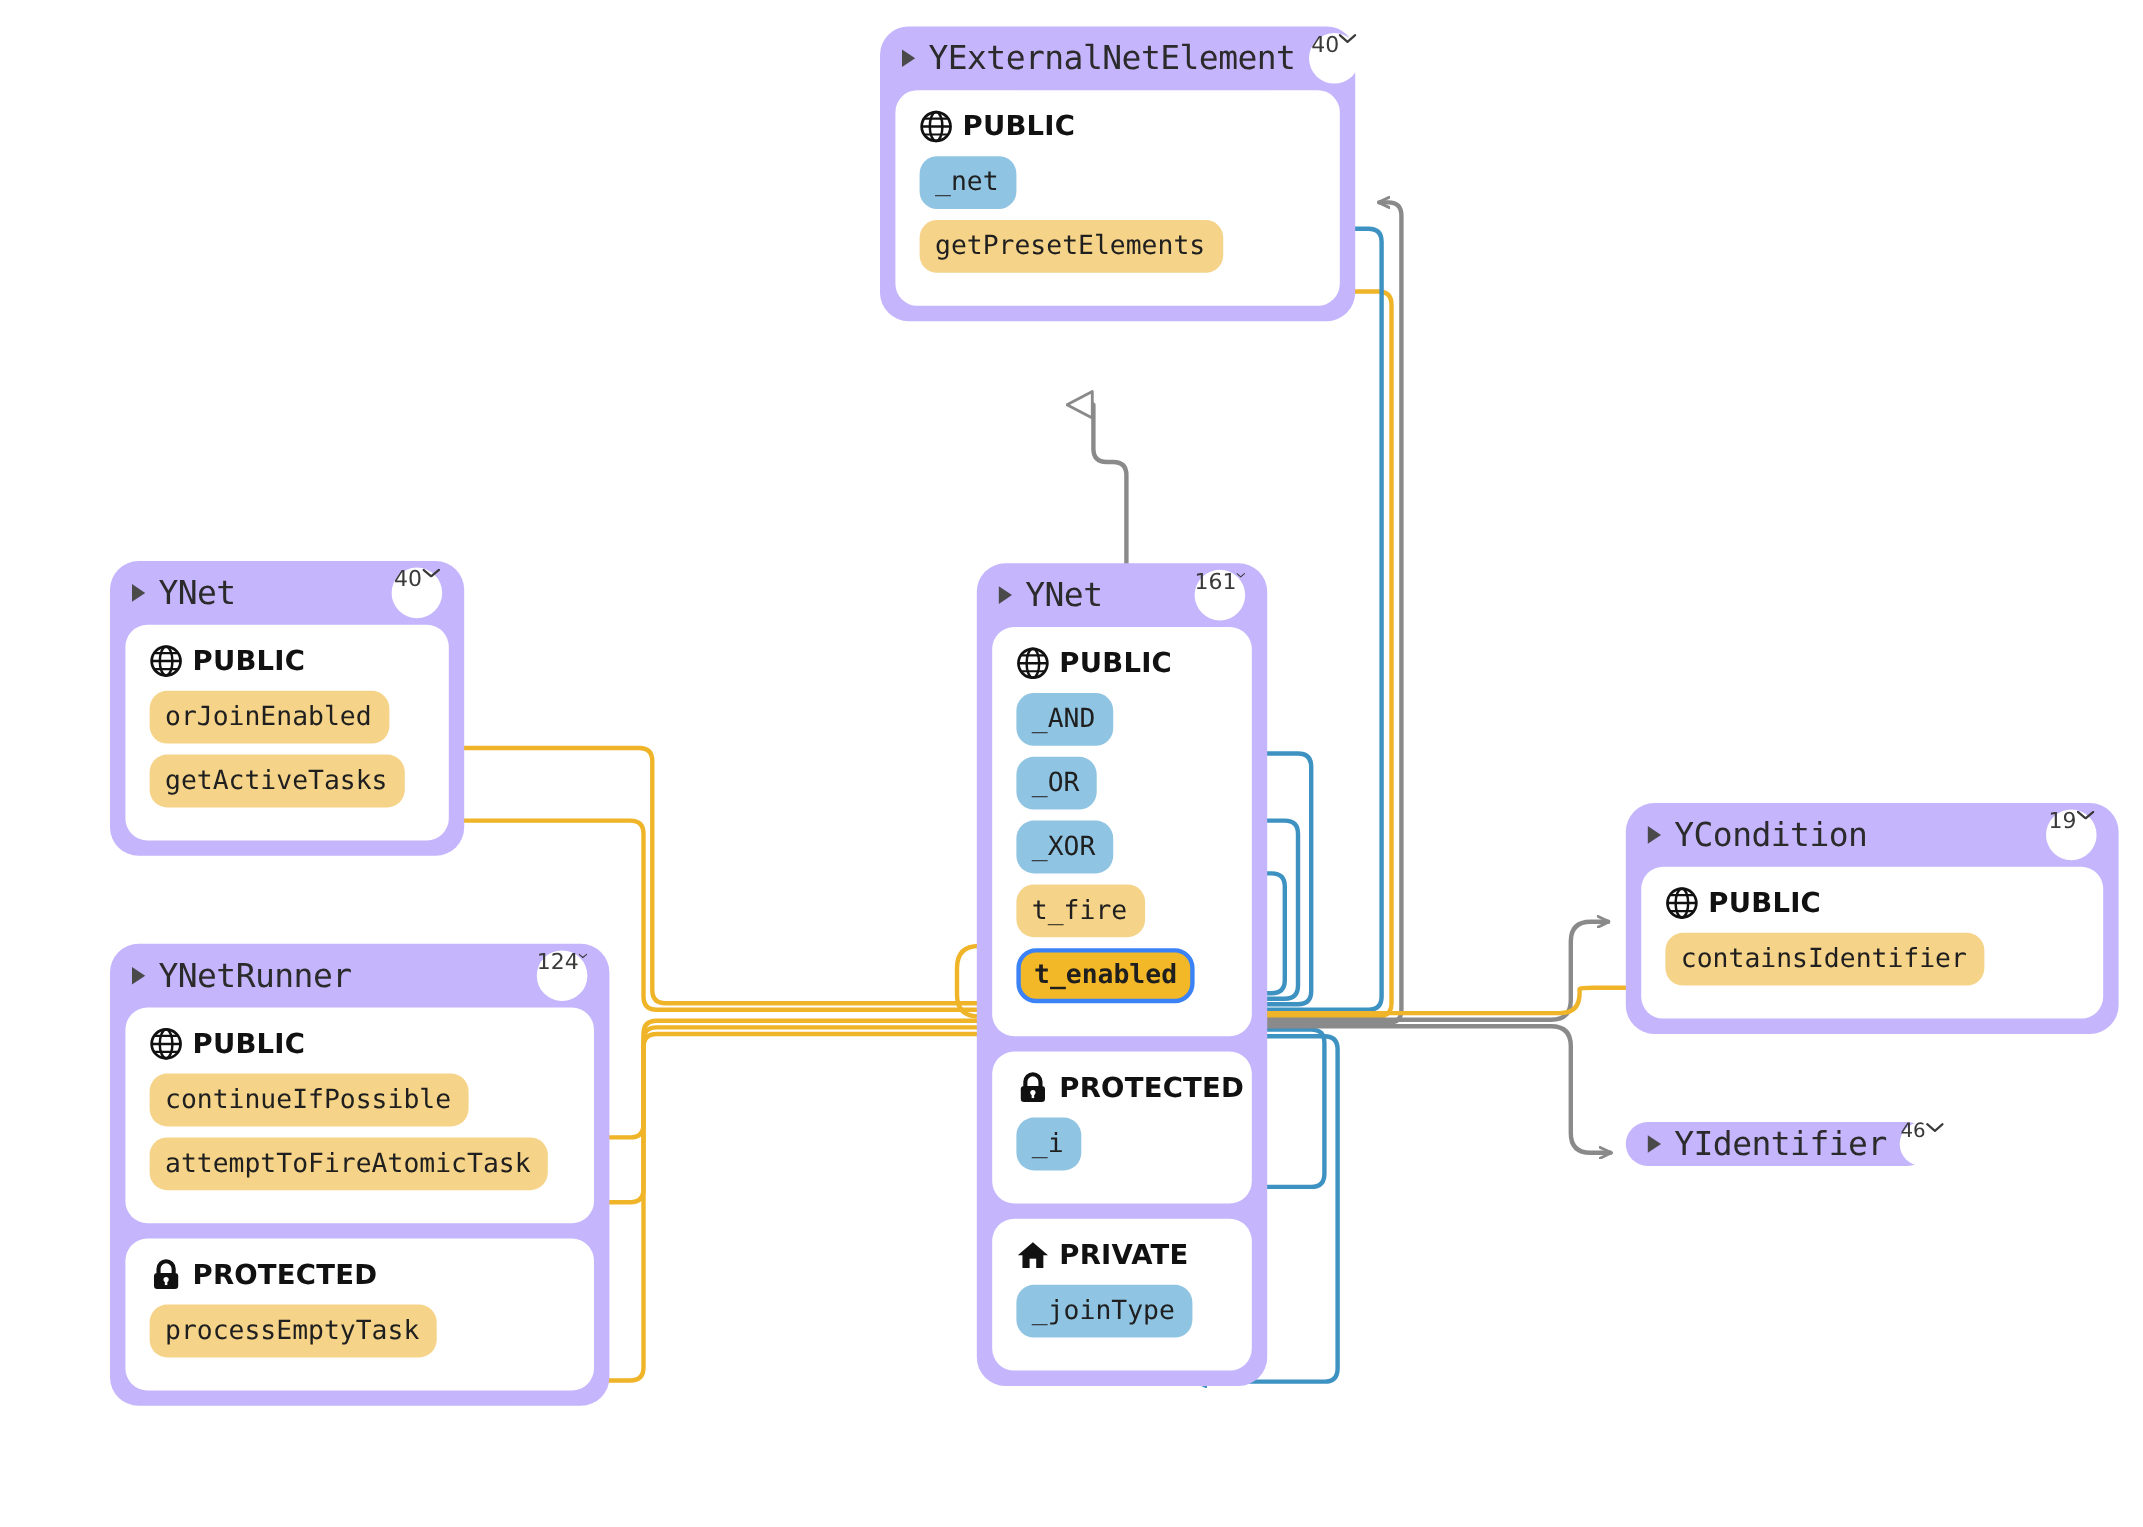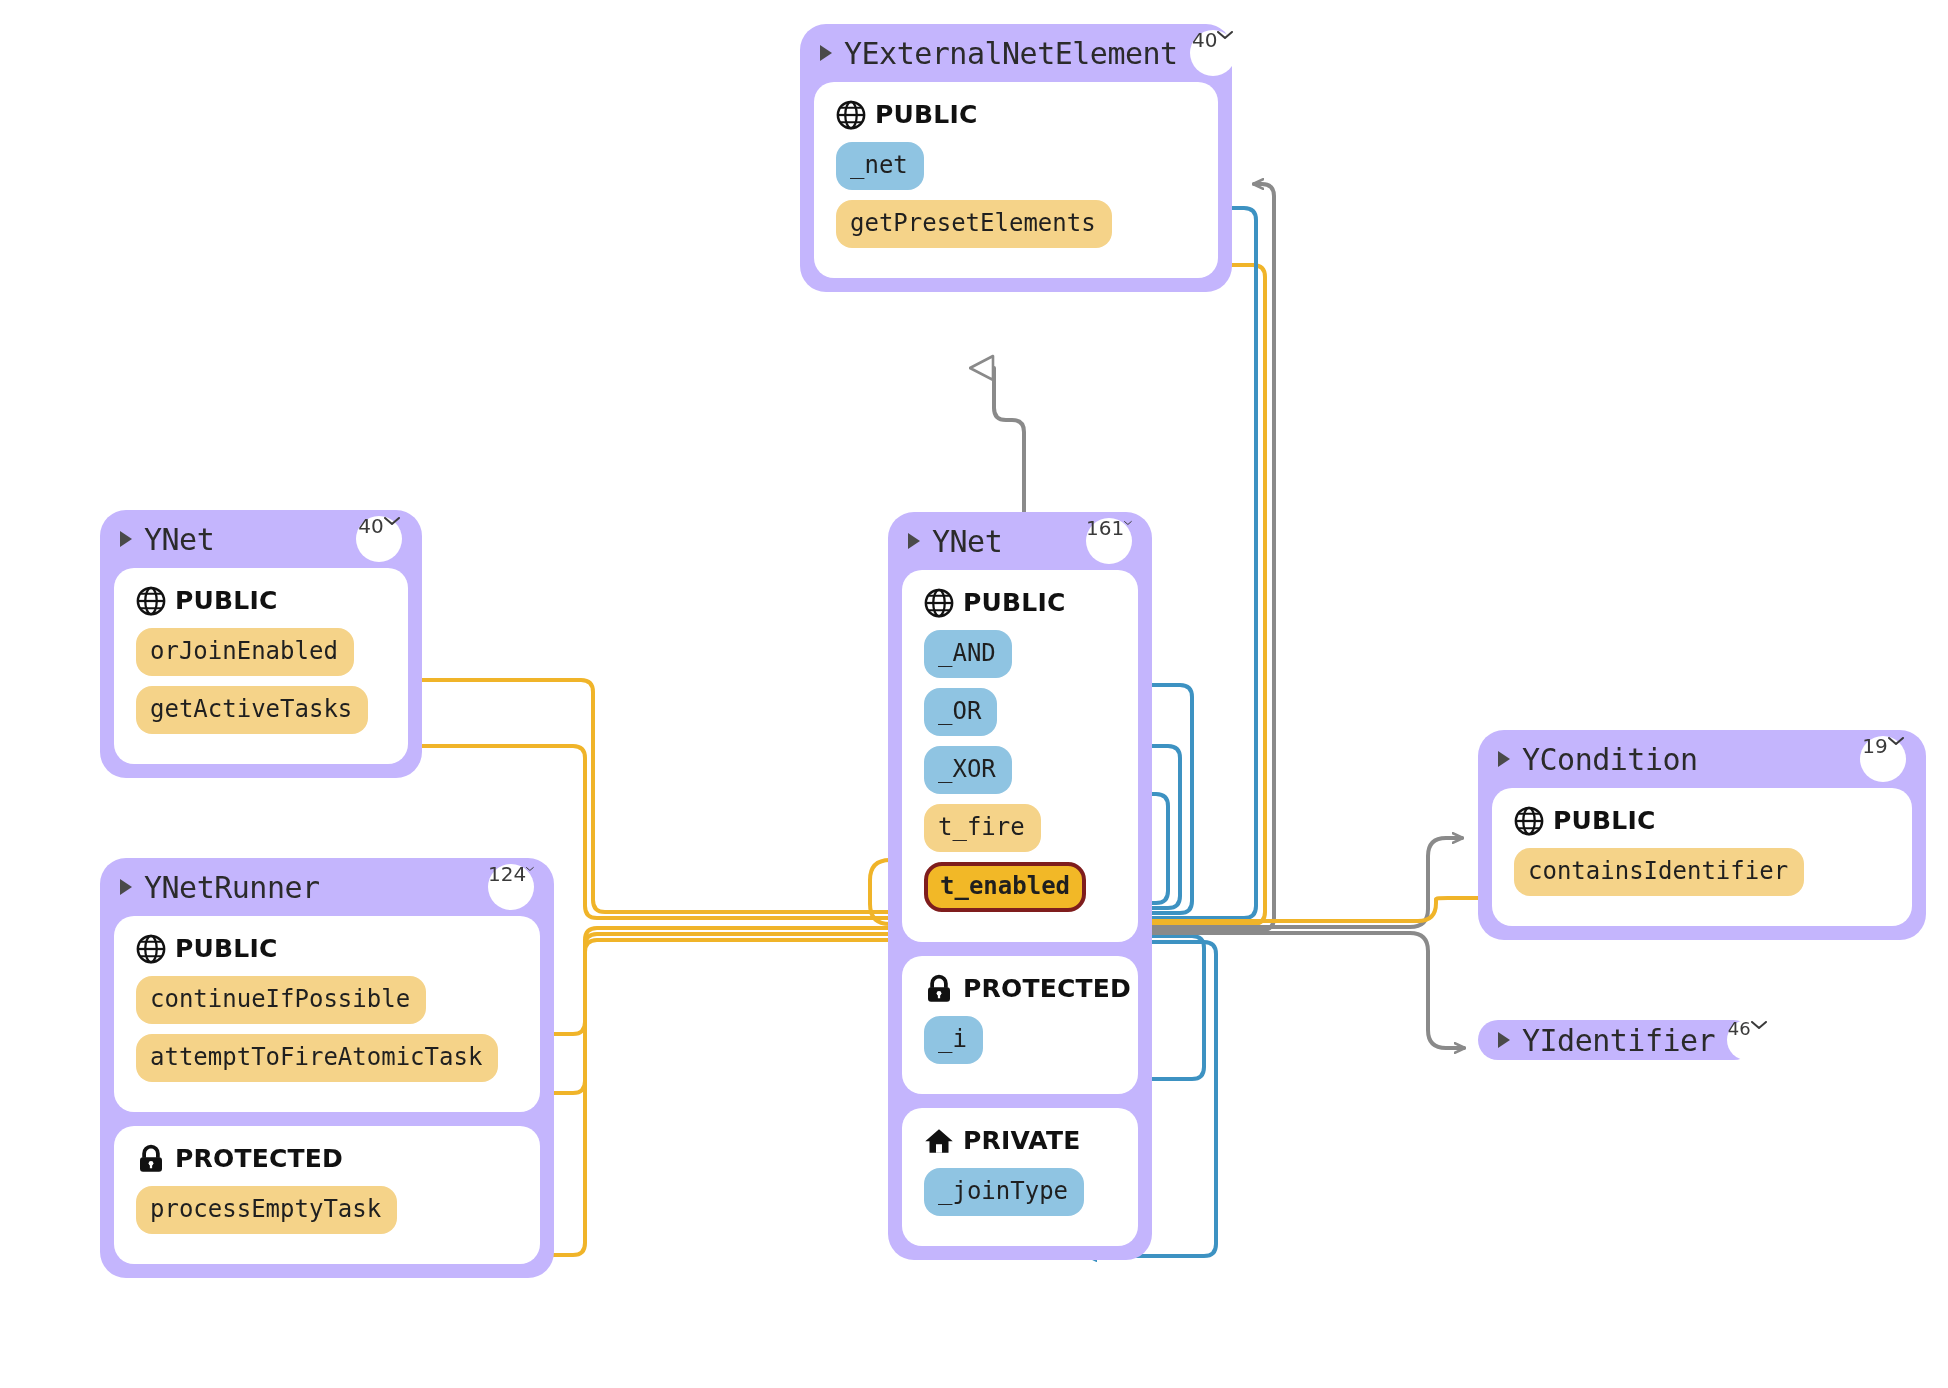--- a/index.html
+++ b/index.html
@@ -108,21 +108,21 @@
     color: #1f1f1f;
     white-space: nowrap;
     margin: 0 0 10px 6px;
     box-sizing: border-box;
   }
   .chip-row { display: block; }
   .chip.attr { background: #8fc4e2; }
   .chip.meth { background: #f5d389; }
   .chip.highlight {
     background: #f2b827;
-    border: 4px solid #7f1d1d;
+    border: 4px solid #3b82f6;
     font-weight: bold;
     padding: 8px 12px 10px 12px;
     border-radius: 18px;
     position: relative;
     z-index: 4;
   }
 </style>
 </head>
 <body>
 

